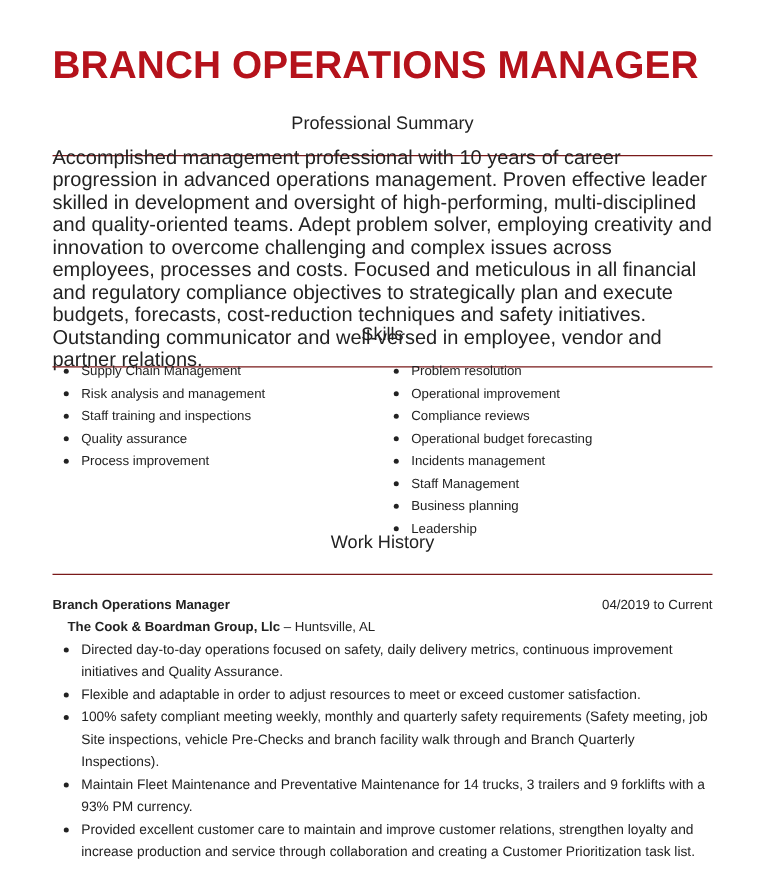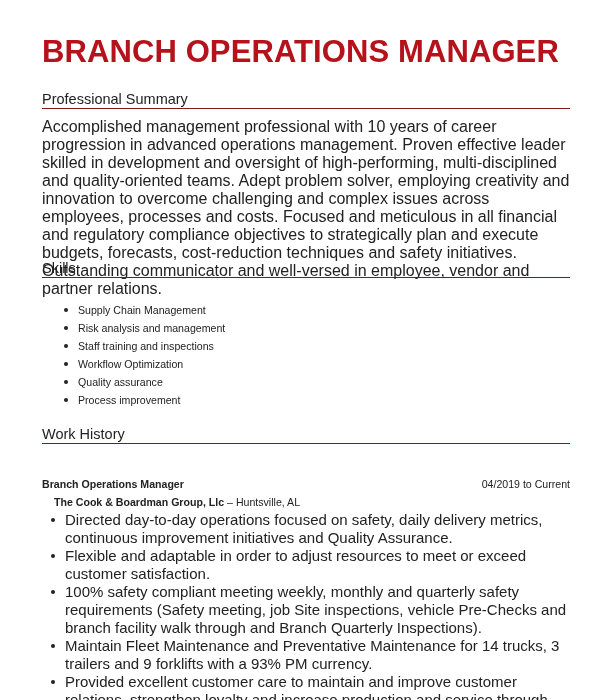--- a/index.html
+++ b/index.html
@@ -2,55 +2,64 @@
 <html><head>
 <meta charset="utf-8">
 <style>
   html, body { margin: 0; padding: 0; background: #ffffff; }
   body { width: 616px; height: 700px; overflow: hidden; position: relative;
          font-family: "Liberation Sans", sans-serif; color: #222222; }
   .page { position: absolute; left: 42px; top: 0; width: 528px; }
   .name { position: absolute; left: 0; top: 34px; margin: 0; font-size: 31px; font-weight: bold;
           color: #b5121b; letter-spacing: 0.1px; white-space: nowrap; }
   .section-head { position: absolute; left: 0; width: 528px; font-size: 14.5px; color: #222;
-          border-bottom: 1px solid #7a1a1a; padding-bottom: 0; line-height: 17px; }
+          border-bottom: 1px solid #7a1a1a; padding-bottom: 16px; line-height: 17px; text-align: center; }
   .summary { position: absolute; left: 0; top: 118px; width: 528px; font-size: 16px;
           line-height: 18px; margin: 0; color: #222; }
   .skills { position: absolute; left: 0; top: 288px; width: 528px; display: flex; }
-  .skills ul { list-style: none; margin: 13px; padding: 0; width: 264px; }
+  .skills ul { list-style: none; margin: 0; padding: 0; width: 264px; }
   .skills li { font-size: 10.6px; line-height: 18px; position: relative; padding-left: 23px; }
   .skills ul.col2 li { padding-left: 23px; }
   .bullet::before { content: ""; position: absolute; left: 9px; top: 7px; width: 4px; height: 4px;
           border-radius: 50%; background: #222; }
   .job-title-row { position: absolute; left: 0; top: 476px; width: 528px; font-size: 10.6px;
           line-height: 16px; display: flex; justify-content: space-between; }
   .job-title { font-weight: bold; }
   .company-row { position: absolute; left: 12px; top: 494px; width: 528px; font-size: 10.6px; line-height: 16px; }
   .company { font-weight: bold; }
   .duties { position: absolute; left: 0; top: 511px; width: 528px; list-style: none; margin: 0; padding: 0; }
-  .duties li { font-size: 15px; line-height: 18px; position: relative; padding-left: 23px; }
+  .duties li { font-size: 11px; line-height: 18px; position: relative; padding-left: 23px; }
 </style>
 </head>
 <body>
 
 <div class="page">
   <h1 class="name">BRANCH OPERATIONS MANAGER</h1>
 
   <div class="section-head" style="top:91px;">Professional Summary</div>
   <p class="summary">Accomplished management professional with 10 years of career progression in advanced operations management. Proven effective leader skilled in development and oversight of high-performing, multi-disciplined and quality-oriented teams. Adept problem solver, employing creativity and innovation to overcome challenging and complex issues across employees, processes and costs. Focused and meticulous in all financial and regulatory compliance objectives to strategically plan and execute budgets, forecasts, cost-reduction techniques and safety initiatives. Outstanding communicator and well-versed in employee, vendor and partner relations.</p>
 
   <div class="section-head" style="top:260px;">Skills</div>
   <div class="skills">
     <ul class="col1">
       <li class="bullet">Supply Chain Management</li>
       <li class="bullet">Risk analysis and management</li>
       <li class="bullet">Staff training and inspections</li>
-      <li class="bullet">Workflow Optimization</li>
       <li class="bullet">Quality assurance</li>
       <li class="bullet">Process improvement</li>
+    </ul>
+    <ul class="col2">
+      <li class="bullet">Problem resolution</li>
+      <li class="bullet">Operational improvement</li>
+      <li class="bullet">Compliance reviews</li>
+      <li class="bullet">Operational budget forecasting</li>
+      <li class="bullet">Incidents management</li>
+      <li class="bullet">Staff Management</li>
+      <li class="bullet">Business planning</li>
+      <li class="bullet">Leadership</li>
     </ul>
   </div>
 
   <div class="section-head" style="top:426px;">Work History</div>
 
   <div class="job-title-row">
     <span class="job-title">Branch Operations Manager</span>
     <span class="job-dates">04/2019 to Current</span>
   </div>
   <div class="company-row">

